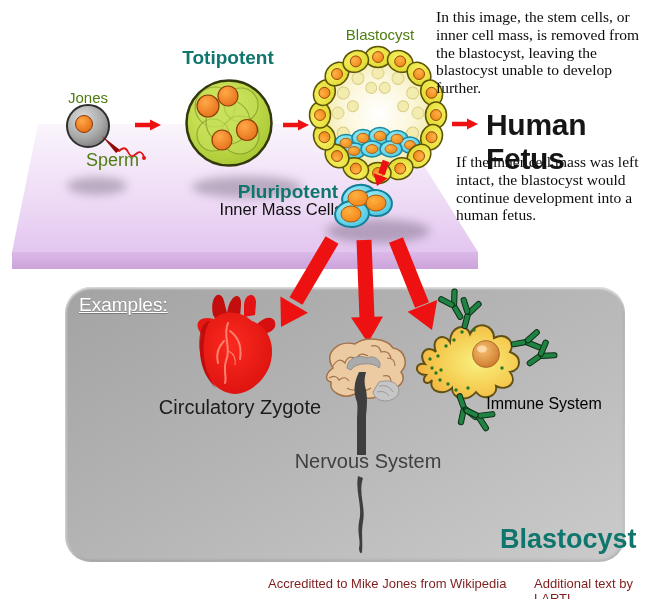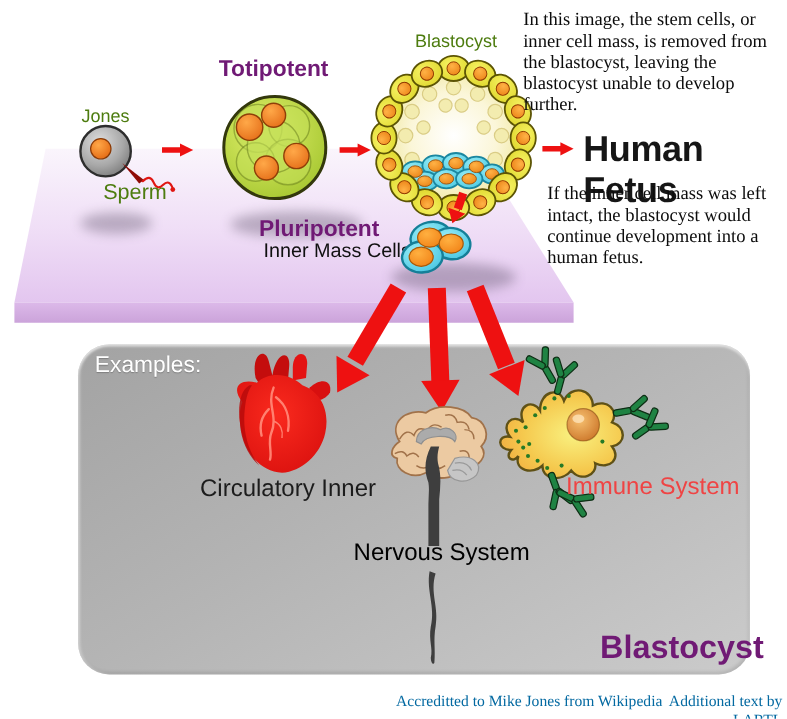--- a/index.html
+++ b/index.html
@@ -2,36 +2,36 @@
 <html><head>
 <meta charset="utf-8">
 <style>
   html,body{margin:0;padding:0;}
   body{width:656px;height:599px;position:relative;background:#ffffff;overflow:hidden;
        font-family:"Liberation Sans",sans-serif;}
   .abs{position:absolute;}
   .lbl{position:absolute;text-align:center;color:#4d7c0f;line-height:1.05;}
   .sans{font-family:"Liberation Sans",sans-serif;}
   .serif{font-family:Liberation Serif, serif;margin-top:24px;}
-  .red{color:#701a75;}
+  .red{color:#0f766e;}
   .note{position:absolute;text-align:left;font-family:"Liberation Serif",serif;
         color:#0c0c0c;font-size:15.5px;line-height:1.15;}
   #gray-panel{position:absolute;left:65px;top:287px;width:560px;height:275px;
         border-radius:26px;
         background:linear-gradient(150deg,#a3a3a3 0%,#b4b4b4 45%,#cbcbcb 100%);
         box-shadow:inset 0 2px 2px rgba(255,255,255,.55),inset 2px 0 2px rgba(255,255,255,.3),
                    inset -1px -2px 3px rgba(0,0,0,.12);}
   #examples-heading{position:absolute;left:79px;top:294px;color:#ffffff;font-size:19px;
-        text-shadow:0 1px 1px rgba(0,0,0,.25);}
+        text-shadow:0 1px 1px rgba(0,0,0,.25);text-decoration:underline;}
   #human-fetus{position:absolute;left:486px;top:108px;font-size:30px;font-weight:bold;
         color:#161616;letter-spacing:-0.3px;}
   #unipotent{position:absolute;left:500px;top:524px;width:120px;text-align:center;
         font-size:27px;font-weight:bold;}
-  .credit{position:absolute;top:576px;font-family:Liberation Serif, serif;
-        font-size:13px;color:#0369a1;text-align:right;}
+  .credit{position:absolute;top:576px;font-family:Liberation Sans, sans-serif;
+        font-size:13px;color:#7f1d1d;text-align:left;}
 </style>
 </head>
 <body>
 
 <svg class="abs" style="left:0;top:0" width="656" height="300">
   <defs>
     <linearGradient id="pfTop" x1="0" y1="0" x2="0" y2="1">
       <stop offset="0" stop-color="#faf5fc"></stop>
         <stop offset="0.55" stop-color="#efddf6"></stop>
         <stop offset="1" stop-color="#e3c6ef"></stop>
@@ -273,21 +273,21 @@
         <circle cx="72" cy="14" r="5.5" fill="url(#onuc)" stroke="#903800" stroke-width="0.8"></circle>
       </g>
   </g>
 </svg>
 
 <svg class="abs" style="left:365px;top:158px" width="35" height="35">
   <line x1="21" y1="3" x2="16.5" y2="16" stroke="#ee1111" stroke-width="7"></line>
   <polygon points="12,28 22.8,20.2 8.6,15.2" fill="#ee1111"></polygon>
 </svg>
 
-<div class="lbl sans red" style="left:187px;top:182px;width:158px;font-size:19px;font-weight:bold">Pluripotent</div>
+<div class="lbl sans red" style="left:209px;top:182px;width:158px;font-size:19px;font-weight:bold">Pluripotent</div>
 <div class="lbl sans" style="left:202px;top:201px;width:158px;font-size:16.5px;color:#101010">Inner Mass Cells</div>
 <svg class="abs" style="left:325px;top:170px" width="80" height="70">
   <defs>
     <radialGradient id="bigc" cx="0.38" cy="0.32" r="0.9">
       <stop offset="0" stop-color="#9beef8"></stop>
         <stop offset="1" stop-color="#38bedd"></stop>
     </radialGradient>
     <radialGradient id="bignuc" cx="0.38" cy="0.32" r="0.9">
       <stop offset="0" stop-color="#ffb040"></stop>
         <stop offset="1" stop-color="#ef7b10"></stop>
@@ -333,42 +333,42 @@
   <path d="M80,42 C90,33 99,36 97,46 C92,54 82,54 78,50 Z" fill="#d80f0f"></path>
   <path d="M24,54 C14,42 22,34 36,38 C46,28 64,30 74,40 C90,46 97,62 93,80 C89,98 73,112 57,113 C41,112 28,99 24,82 C21,70 21,62 24,54 Z" fill="url(#heartg)"></path>
   <path d="M30,40 C22,44 20,58 22,72 C23,88 30,100 38,107 C28,94 24,76 26,60 C27,50 29,44 32,40 Z" fill="#b80a0a" opacity="0.85"></path>
   <g fill="none" stroke="#ff8070" stroke-width="2" stroke-linecap="round">
     <path d="M50,42 C44,56 54,66 48,80 C45,88 49,96 47,102"></path>
     <path d="M52,50 C60,56 64,66 62,78"></path>
     <path d="M46,60 C40,66 38,74 40,82"></path>
   </g>
   <path d="M50,70 C56,72 58,78 57,84" fill="none" stroke="#ff8070" stroke-width="1.2"></path>
 </svg>
-<div class="lbl sans" style="left:158px;top:397px;width:164px;font-size:20px;color:#1c1c1c">Circulatory Inner</div>
+<div class="lbl sans" style="left:158px;top:397px;width:164px;font-size:20px;color:#1c1c1c">Circulatory Zygote</div>
 
 <svg class="abs" style="left:303px;top:336px" width="125" height="228">
   <path d="M30,32 C20,16 36,4 52,8 C62,0 84,2 90,12 C102,14 106,28 98,36 C104,44 96,54 86,52 C80,62 62,66 52,58 C40,64 26,56 28,46 C20,44 24,36 30,32 Z" fill="#eccaa2" stroke="#a1724a" stroke-width="1.5"></path>
   <g fill="none" stroke="#a1724a" stroke-width="1.2">
     <path d="M30,30 q6,-10 12,-3 q3,-9 11,-4 q4,-8 12,-3"></path>
     <path d="M68,10 q8,-2 10,6 q8,-2 10,6"></path>
     <path d="M26,42 q7,-4 10,2 q6,-5 10,1"></path>
     <path d="M80,40 q8,-2 8,6"></path>
       <path d="M84,22 q8,0 8,8"></path>
     <path d="M44,52 q6,4 12,0 q5,5 12,0"></path>
   </g>
   <path d="M44,32 C44,22 56,18 64,22 C72,18 80,26 76,32 C72,26 52,26 48,34 Z" fill="#ababab" stroke="#8f8f8f" stroke-width="1"></path>
   <path d="M76,46 C90,42 100,50 94,60 C86,68 72,66 70,56 Z" fill="#c6c6c6" stroke="#979797" stroke-width="1"></path>
   <g fill="none" stroke="#9a9a9a" stroke-width="1">
       <path d="M76,50 q10,-2 14,6"></path>
       <path d="M74,56 q8,-2 12,4"></path>
     </g>
   <path d="M56,36 C51,46 50,56 54,66 C55,72 54,78 54,84 L54,119 L63,119 L63,80 C64,70 65,60 62,50 C61,44 62,40 63,36 Z" fill="#3e3e3e"></path>
   <path d="M55,140 C52,156 60,170 56,186 C54,198 58,204 56,212 C56,216 58,219 59,216 C60,204 58,198 60,186 C63,170 55,158 60,142 Z" fill="#3e3e3e"></path>
 </svg>
-<div class="lbl sans" style="left:286px;top:451px;width:164px;font-size:20px;color:#000000">Nervous System</div>
+<div class="lbl sans" style="left:286px;top:451px;width:164px;font-size:20px;color:#404040">Nervous System</div>
 
 <svg class="abs" style="left:410px;top:280px" width="160" height="155">
   <defs>
     <radialGradient id="cellGrad" cx="0.6" cy="0.5" r="0.75">
       <stop offset="0" stop-color="#f9f180"></stop>
         <stop offset="0.55" stop-color="#f5c94e"></stop>
         <stop offset="1" stop-color="#efa23a"></stop>
     </radialGradient>
     <radialGradient id="nucGrad" cx="0.4" cy="0.35" r="0.9">
       <stop offset="0" stop-color="#f6c070"></stop>
@@ -405,17 +405,17 @@
   <ellipse cx="72" cy="69" rx="5" ry="3.5" fill="rgba(255,230,190,0.75)"></ellipse>
   <g>
     <use href="#ab" transform="translate(44,26) rotate(-30)"></use>
     <use href="#ab" transform="translate(58,34) rotate(15)"></use>
     <use href="#ab" transform="translate(116,62) rotate(80)"></use>
     <use href="#ab" transform="translate(130,76) rotate(55)"></use>
     <use href="#ab" transform="translate(54,128) rotate(160)"></use>
     <use href="#ab" transform="translate(68,136) rotate(115)"></use>
   </g>
 </svg>
-<div class="lbl sans" style="left:462px;top:396px;width:164px;font-size:20px;color:#ef4444">Immune System</div>
+<div class="lbl sans" style="left:462px;top:396px;width:164px;font-size:16px;color:#000000">Immune System</div>
 
 <div id="unipotent" class="sans red">Blastocyst</div>
 <div class="credit" style="left:268px;width:284px">Accreditted to Mike Jones  from Wikipedia</div>
 <div class="credit" style="left:534px;width:118px">Additional text by LARTL</div>
 
 </body></html>

